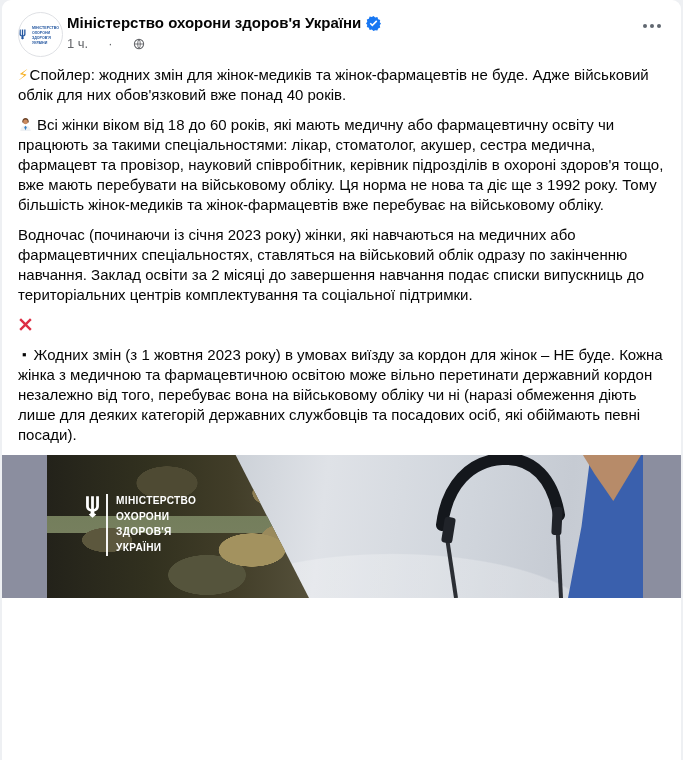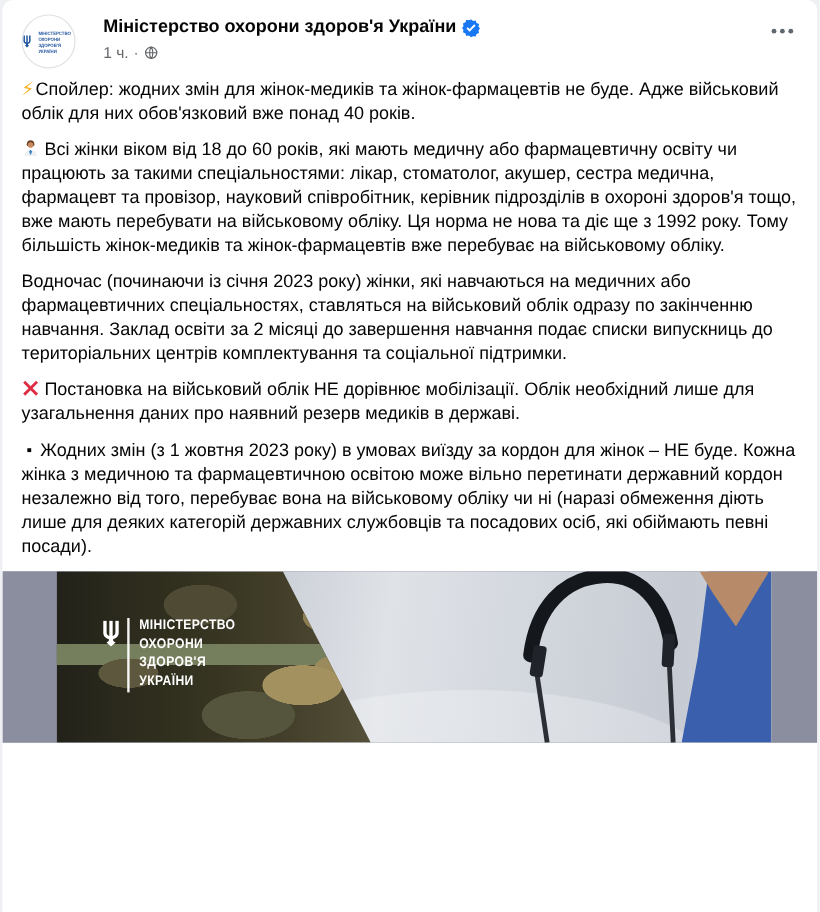--- a/index.html
+++ b/index.html
@@ -21,26 +21,26 @@
   .avatar{
     width:45px;height:45px;border-radius:50%;border:1px solid #dfe1e5;background:#fff;
     display:flex;align-items:center;justify-content:center;gap:3px;cursor:pointer;flex:none;overflow:hidden;
   }
   .av-trident{display:inline-flex;color:#2457a0}
   .av-trident svg{width:7px;height:11px}
   .av-div{width:1px;height:17px;background:#2457a0;opacity:.85}
   .av-lines{display:flex;flex-direction:column;transform:scaleX(.9);transform-origin:0 50%}
   .av-lines .line{font-size:4px;line-height:5px;font-weight:bold;color:#2457a0;white-space:nowrap}
 
-  .head-mid{margin-left:23px;flex:1;min-width:0}
+  .head-mid{margin-left:4px;flex:1;min-width:0}
   .name-row{display:flex;align-items:center;gap:5px;padding-top:1px}
   .page-name{font-size:15px;font-weight:700;color:var(--text);cursor:pointer;line-height:20px}
   .badge{display:inline-flex;color:var(--verified-blue);flex:none}
   .badge svg{width:15px;height:15px}
-  .meta-row{display:flex;align-items:center;gap:4px;margin-top:3px;font-size:13px;color:var(--secondary-text)}
+  .meta-row{display:flex;align-items:center;gap:20px;margin-top:3px;font-size:13px;color:var(--secondary-text)}
   .meta-row .ts{cursor:pointer}
   .globe{display:inline-flex;color:var(--secondary-text)}
   .globe svg{width:12px;height:12px}
   .menu{position:absolute;right:12px;top:16px;display:flex;gap:3px;padding:8px;cursor:pointer;border-radius:50%}
   .menu i{width:4px;height:4px;border-radius:50%;background:#606770}
 
   
   .post-text{padding:4px 16px 0;font-size:15px;line-height:20px;color:var(--text)}
   .para{margin:0 0 10px}
   .ic{display:inline-block;vertical-align:-2px;margin-right:4px}
@@ -132,21 +132,21 @@
       <div class="para"><span class="ic ic-lightning">⚡</span><span>Спойлер: жодних змін для жінок-медиків та жінок-фармацевтів не буде. Адже військовий облік для них обов'язковий вже понад 40 років.</span></div>
       <div class="para"><svg class="ic ic-medic" width="15" height="15" viewBox="0 0 16 16">
           <path d="M8 1c-2 0-3.4 1.4-3.4 3.4 0 .7.2 1.3.4 1.7h6c.2-.4.4-1 .4-1.7C11.4 2.4 10 1 8 1z" fill="#6b4226"></path>
           <circle cx="8" cy="5.2" r="2.5" fill="#c98a5f"></circle>
           <path d="M2.4 15c.3-3.7 2.4-5.7 5.6-5.7s5.3 2 5.6 5.7z" fill="#eef1f4"></path>
           <path d="M8 9.3 6.6 11 8 14.2 9.4 11z" fill="#3b82c4"></path>
         </svg><span>Всі жінки віком від 18 до 60 років, які мають медичну або фармацевтичну освіту чи працюють за такими спеціальностями: лікар, стоматолог, акушер, сестра медична, фармацевт та провізор, науковий співробітник, керівник підрозділів в охороні здоров'я тощо, вже мають перебувати на військовому обліку. Ця норма не нова та діє ще з 1992 року. Тому більшість жінок-медиків та жінок-фармацевтів вже перебуває на військовому обліку.</span></div>
       <div class="para"><span>Водночас (починаючи із січня 2023 року) жінки, які навчаються на медичних або фармацевтичних спеціальностях, ставляться на військовий облік одразу по закінченню навчання. Заклад освіти за 2 місяці до завершення навчання подає списки випускниць до територіальних центрів комплектування та соціальної підтримки.</span></div>
       <div class="para"><svg class="ic ic-cross" width="15" height="15" viewBox="0 0 16 16">
           <path fill="currentColor" d="M3.2 1.4 8 6.2 12.8 1.4 14.6 3.2 9.8 8l4.8 4.8-1.8 1.8L8 9.8l-4.8 4.8-1.8-1.8L6.2 8 1.4 3.2z"></path>
-        </svg><span>Постановка на військовий облік НЕ дорівнює мобілізації. Облік необхідний лише для узагальнення даних про наявний резерв медиків в державі.</span></div>
+        </svg></div>
       <div class="para"><span class="ic ic-square">▪</span><span>Жодних змін (з 1 жовтня 2023 року) в умовах виїзду за кордон для жінок – НЕ буде. Кожна жінка з медичною та фармацевтичною освітою може вільно перетинати державний кордон незалежно від того, перебуває вона на військовому обліку чи ні (наразі обмеження діють лише для деяких категорій державних службовців та посадових осіб, які обіймають певні посади).</span></div>
     </div>
 
   <div class="photo">
     <div class="photo-inner">
       <div class="coat"></div>
       <div class="scrub"></div>
       <div class="skin"></div>
       <svg class="steth" width="600" height="143" viewBox="0 0 600 143">
         <path d="M395 70 C400 30 423 6 455 4 C487 2 506 25 512 60" stroke="#14171c" stroke-width="12" fill="none" stroke-linecap="round"></path>

